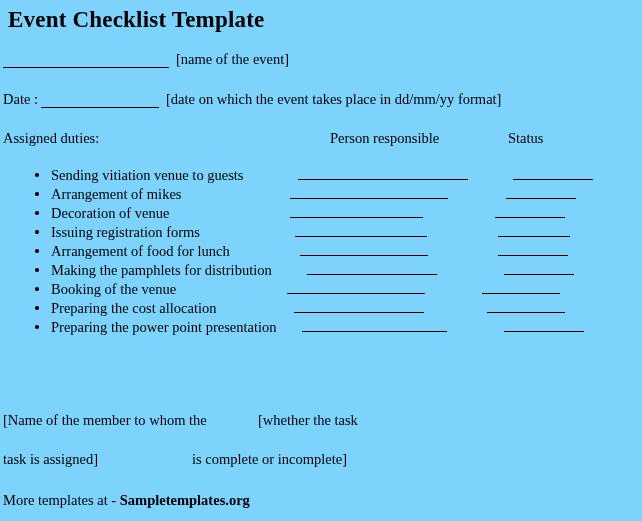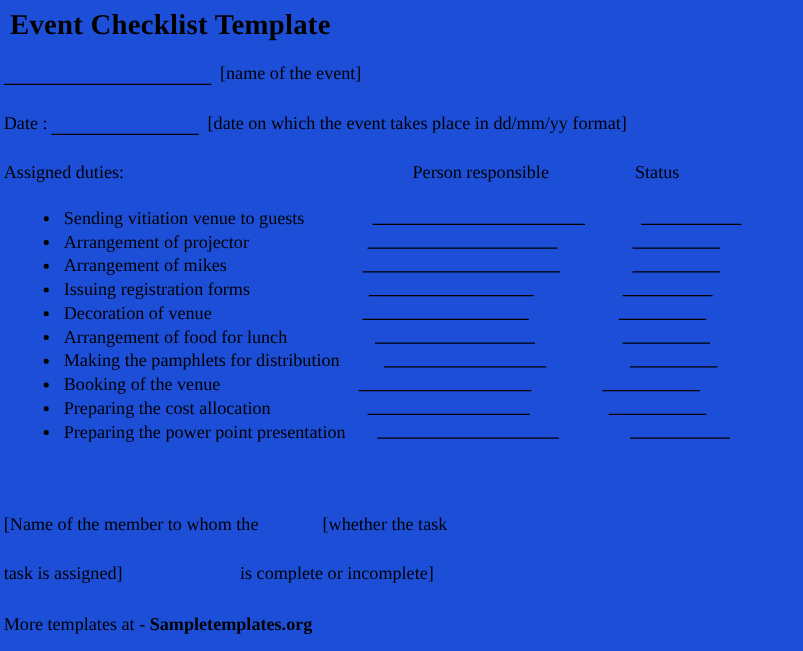--- a/index.html
+++ b/index.html
@@ -15,21 +15,21 @@
     font-family: "Liberation Serif", "DejaVu Serif", serif;
     color: #000000;
     position: relative;
     -webkit-font-smoothing: none;
   }
   .page {
     position: absolute;
     left: 0; top: 0;
     width: 642px;
     height: 521px;
-    background: #1d4ed8;
+    background: #7dd3fc;
     box-sizing: border-box;
   }
 
   
   .doc-title {
     position: absolute;
     left: 8px;
     top: 7px;
     font-size: 23px;
     font-weight: bold;
@@ -156,41 +156,35 @@
 
   <div class="checklist" id="checklist">
       <div class="check-row">
         <span class="bullet"></span>
         <span class="duty-text">Sending vitiation venue to guests</span>
         <span class="blank-person" style="left: 298px; width: 170px; top: 0px;"></span>
         <span class="blank-status" style="left: 513px; width: 80px; top: 0px;"></span>
       </div>
       <div class="check-row">
         <span class="bullet"></span>
-        <span class="duty-text">Arrangement of projector</span>
-        <span class="blank-person" style="left: 294px; width: 152px; top: 0px;"></span>
-        <span class="blank-status" style="left: 506px; width: 70px; top: 0px;"></span>
-      </div>
-      <div class="check-row">
-        <span class="bullet"></span>
         <span class="duty-text">Arrangement of mikes</span>
         <span class="blank-person" style="left: 290px; width: 158px; top: 0px;"></span>
         <span class="blank-status" style="left: 506px; width: 70px; top: 0px;"></span>
       </div>
       <div class="check-row">
         <span class="bullet"></span>
+        <span class="duty-text">Decoration of venue</span>
+        <span class="blank-person" style="left: 290px; width: 133px; top: 0px;"></span>
+        <span class="blank-status" style="left: 495px; width: 70px; top: 0px;"></span>
+      </div>
+      <div class="check-row">
+        <span class="bullet"></span>
         <span class="duty-text">Issuing registration forms</span>
         <span class="blank-person" style="left: 295px; width: 132px; top: 0px;"></span>
         <span class="blank-status" style="left: 498px; width: 72px; top: 0px;"></span>
-      </div>
-      <div class="check-row">
-        <span class="bullet"></span>
-        <span class="duty-text">Decoration of venue</span>
-        <span class="blank-person" style="left: 290px; width: 133px; top: 0px;"></span>
-        <span class="blank-status" style="left: 495px; width: 70px; top: 0px;"></span>
       </div>
       <div class="check-row">
         <span class="bullet"></span>
         <span class="duty-text">Arrangement of food for lunch</span>
         <span class="blank-person" style="left: 300px; width: 128px; top: 0px;"></span>
         <span class="blank-status" style="left: 498px; width: 70px; top: 0px;"></span>
       </div>
       <div class="check-row">
         <span class="bullet"></span>
         <span class="duty-text">Making the pamphlets for distribution</span>

